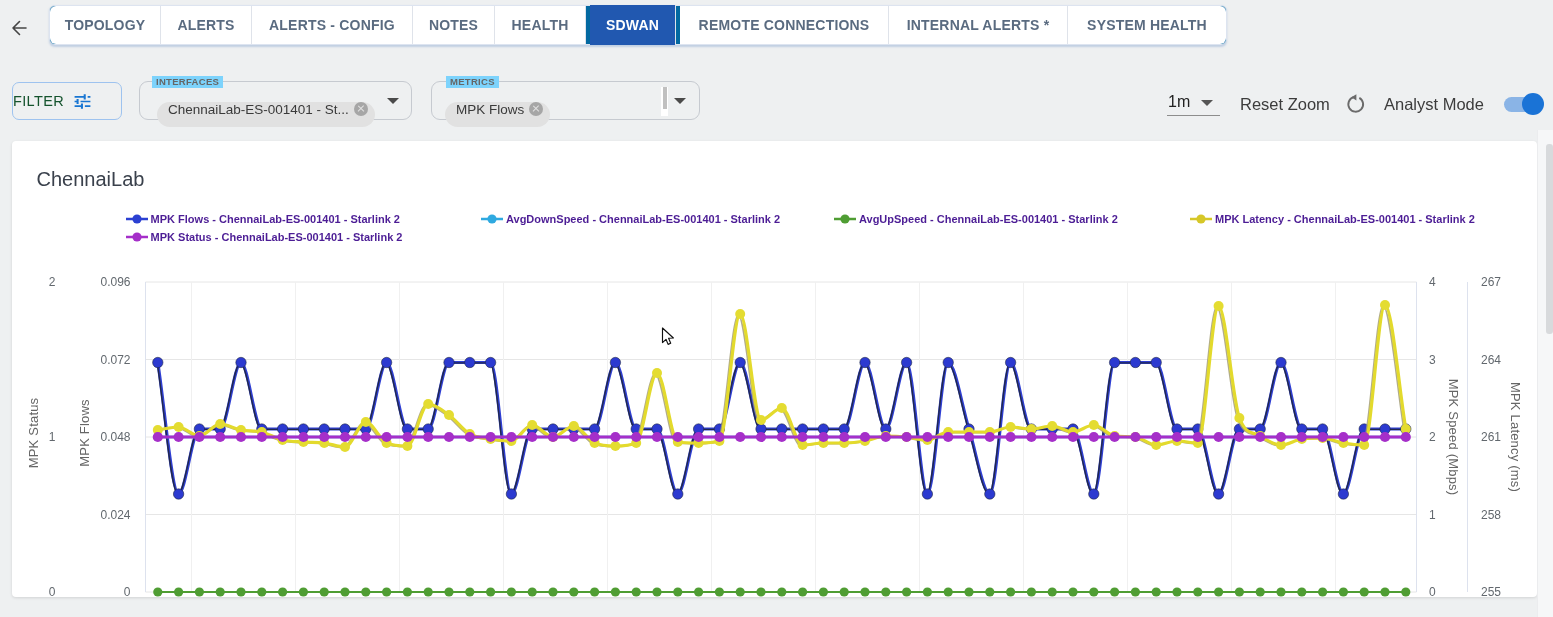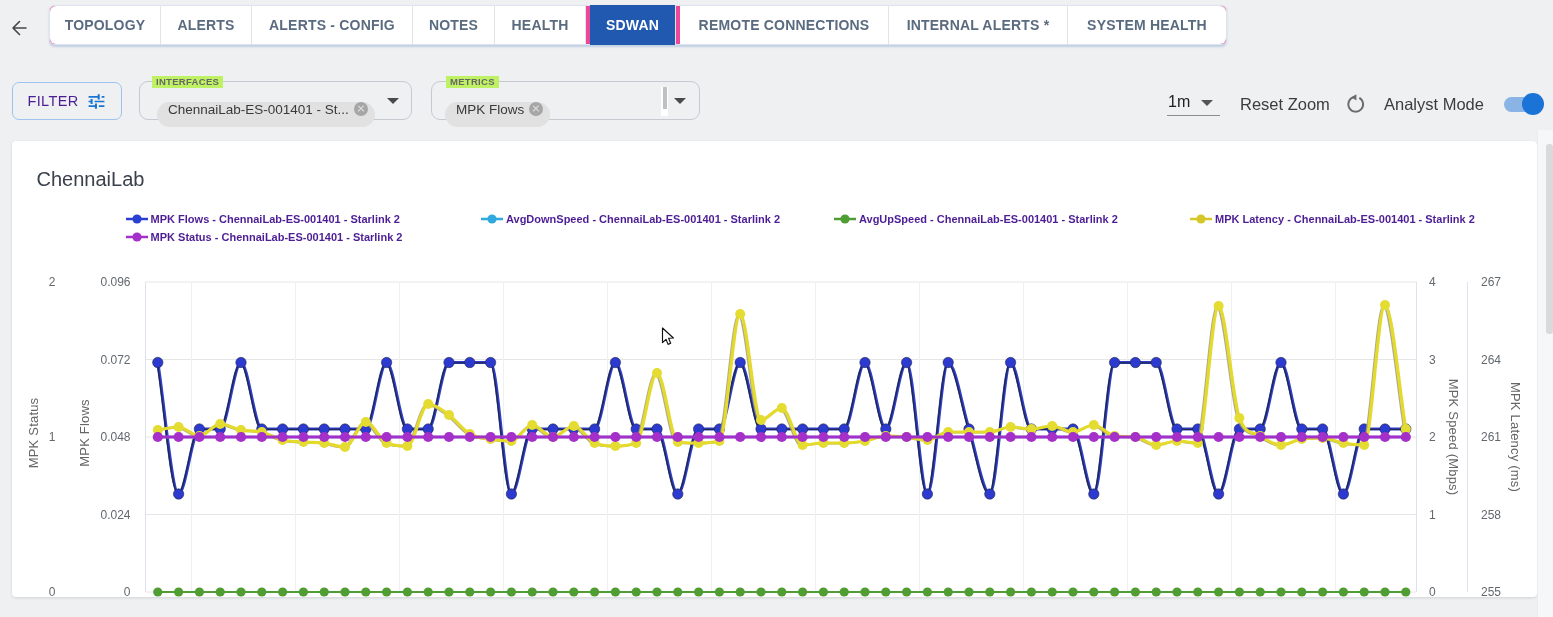--- a/index.html
+++ b/index.html
@@ -1,32 +1,32 @@
 <!DOCTYPE html>
 <html><head><meta charset="utf-8"><style>
 *{margin:0;padding:0;box-sizing:border-box}
 html,body{width:1553px;height:617px;overflow:hidden;background:#eef0f1;
 font-family:"Liberation Sans",sans-serif;position:relative}
 .abs{position:absolute}
 
 .tabbar{position:absolute;left:49px;top:5px;height:40px;display:flex;border-radius:6px;
-box-shadow:0 1.5px 2px rgba(110,145,200,.35);background:#ec4899;border:1px solid #dde4f0}
+box-shadow:0 1.5px 2px rgba(110,145,200,.35);background:#0369a1;border:1px solid #dde4f0}
 .tab{display:flex;align-items:center;justify-content:center;font-size:14px;font-weight:600;
 color:#5a6b80;letter-spacing:.2px;border-right:1px solid #dfe3ea;background:#fff;height:38px}
 .tab:first-child{border-radius:6px 0 0 6px}
 .tab:last-child{border-right:none;border-radius:0 6px 6px 0}
 .tab.active{background:#2158b0;color:#fff;margin:-1px 4px;height:40px}
 
 .fbtn{position:absolute;left:12px;top:82px;width:110px;height:38px;border:1px solid #9ec3ef;
-border-radius:7px;display:flex;align-items:center;justify-content:center;color:#4c1d95;
+border-radius:7px;display:flex;align-items:center;justify-content:flex-start;color:#14532d;
 font-size:14.5px;font-weight:500;letter-spacing:.35px}
 
 .field{position:absolute;border:1px solid #c6cad0;border-radius:9px;height:39px;top:81px}
 .flabel{position:absolute;top:-6px;font-size:9.5px;font-weight:600;color:#666;letter-spacing:.3px;
-background:#bef264;padding:0 4px;line-height:12px}
+background:#7dd3fc;padding:0 4px;line-height:12px}
 .chip{position:absolute;top:20px;height:25px;background:#e1e1e1;border-radius:13px;display:flex;
 align-items:flex-start;font-size:13.5px;color:#3a3a3a;padding:0 7px 0 11px}
 .chipx{width:14px;height:14px;border-radius:50%;background:#a6a6a6;margin-left:5px;position:relative}
 .chipx:before,.chipx:after{content:"";position:absolute;left:3.1px;top:6.4px;width:7.8px;height:1.4px;background:#e1e1e1}
 .chipx:before{transform:rotate(45deg)}.chipx:after{transform:rotate(-45deg)}
 .caret{position:absolute;width:0;height:0;border-left:6px solid transparent;border-right:6px solid transparent;border-top:6.5px solid #4a4a4a}
 
 .rc{position:absolute;font-size:16.5px;color:#3c3c3c}
 
 .card{position:absolute;left:12px;top:141px;width:1525px;height:456px;background:#fff;

